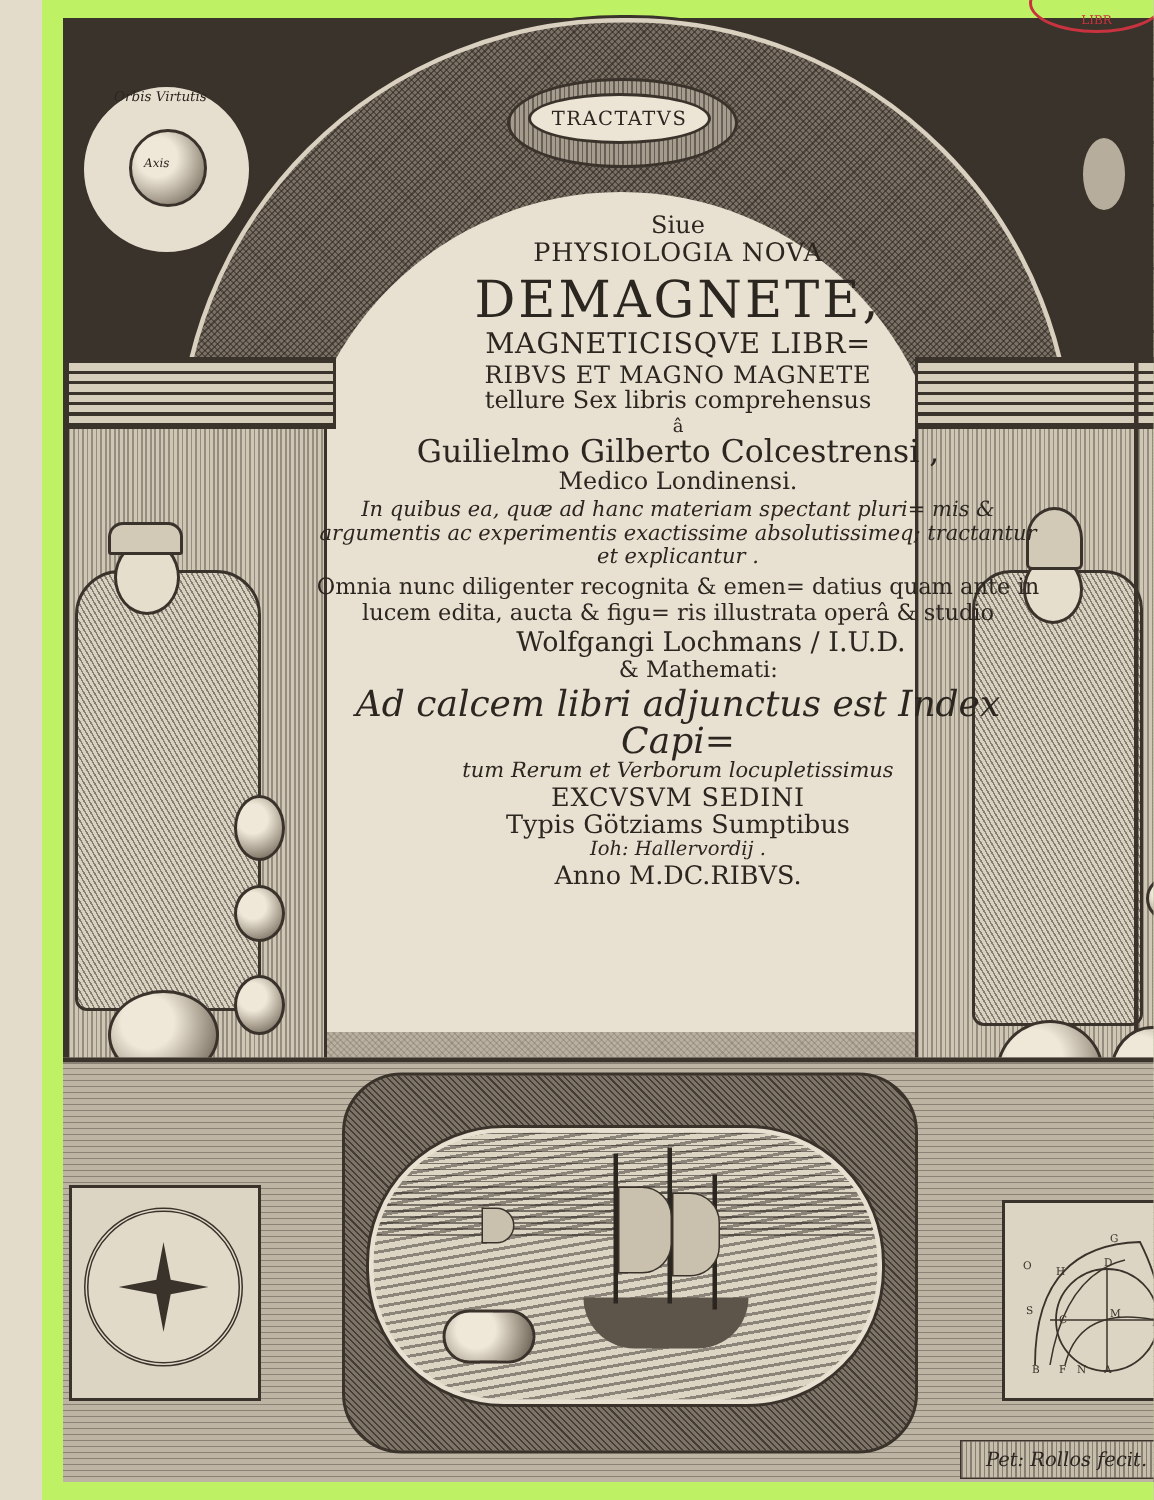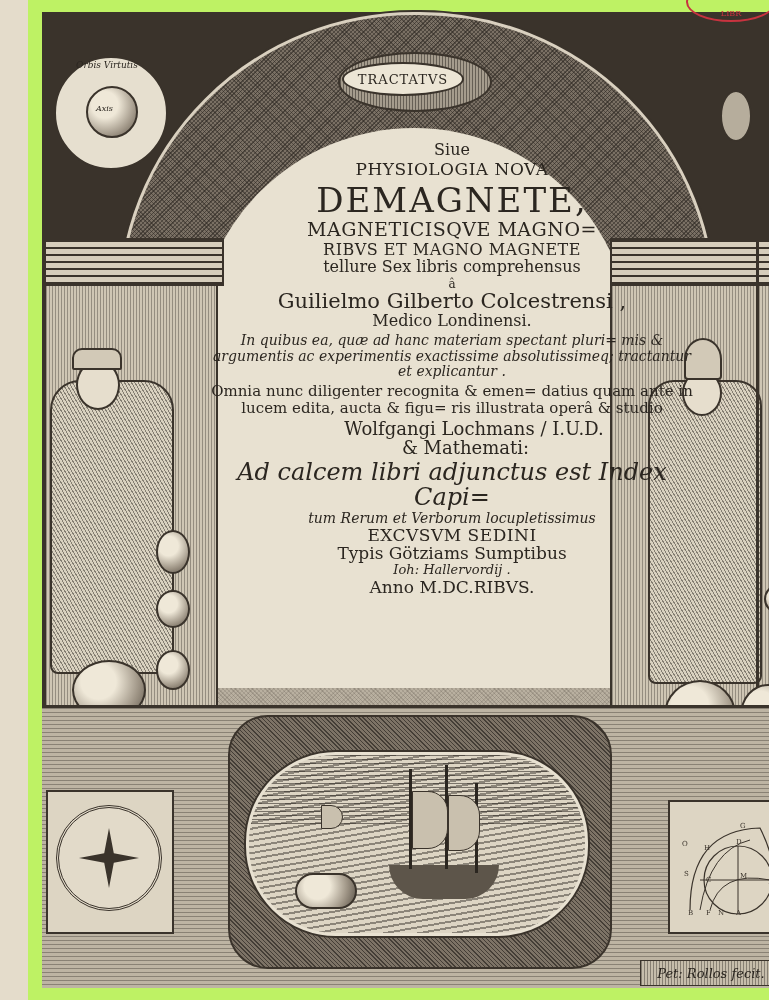--- a/index.html
+++ b/index.html
@@ -17,36 +17,36 @@
       repeating-linear-gradient(180deg, transparent 0 40px, #3a332b 40px 42px),
       repeating-linear-gradient(45deg, rgba(40,35,30,.35) 0 1px, transparent 1px 4px),
       #c9c0ae;}
   .arch-outer{position:absolute;left:90px;top:12px;width:592px;height:560px;border-radius:296px 296px 0 0;
     background:repeating-linear-gradient(135deg, rgba(40,35,30,.55) 0 1px, transparent 1px 3px),
       repeating-linear-gradient(45deg, rgba(40,35,30,.45) 0 1px, transparent 1px 3px),#7a7064;
     border:3px solid #d9d0bf;box-shadow:0 0 0 2px #3a332b;}
   .arch-inner{position:absolute;left:168px;top:128px;width:436px;height:560px;border-radius:218px 218px 0 0;background:#e8e1d1;}
   .cartouche{position:absolute;left:310px;top:52px;width:150px;height:56px;border-radius:50%;
     background:repeating-linear-gradient(90deg, rgba(40,35,30,.5) 0 1px, transparent 1px 3px),#a59c8d;border:2px solid #3a332b;}
-  .cartouche-inner{position:absolute;left:2px;top:8px;width:118px;height:30px;border-radius:50%;background:#ece5d5;border:2px solid #3a332b;
+  .cartouche-inner{position:absolute;left:12px;top:8px;width:118px;height:30px;border-radius:50%;background:#ece5d5;border:2px solid #3a332b;
     display:flex;align-items:center;justify-content:center;font-size:13px;letter-spacing:1px;}
   .title-block{position:absolute;left:168px;top:140px;width:512px;text-align:center;line-height:1.05;}
   .t-siue{font-size:16px;margin-top:2px;}
   .t-phys{font-size:17px;letter-spacing:.5px;margin-top:2px;}
   .t-main{font-size:34px;letter-spacing:2px;margin-top:4px;}
   .t-sub1{font-size:19px;letter-spacing:.5px;margin-top:2px;}
   .t-sub2{font-size:16px;letter-spacing:.5px;margin-top:2px;}
   .t-tell{font-size:16px;}
   .t-a{font-size:12px;margin-top:2px;}
   .t-author{font-size:21px;}
   .t-medico{font-size:16px;}
   .t-ital{font-style:italic;font-size:14px;line-height:1.1;margin-top:4px;padding:0 14px;}
   .t-omnia{font-size:15px;line-height:1.1;margin-top:4px;padding:0 10px;}
   .t-wolf{font-size:18px;margin-top:4px;padding-left:44px;}
-  .t-math{font-size:18px;padding-left:27px;}
+  .t-math{font-size:15px;padding-left:27px;}
   .t-calc{font-style:italic;font-size:24px;line-height:1.05;margin-top:2px;}
   .t-tum{font-style:italic;font-size:14px;}
   .t-exc{font-size:17px;letter-spacing:.5px;margin-top:2px;}
   .t-typ{font-size:17px;}
   .t-ioh{font-style:italic;font-size:13px;}
   .t-anno{font-size:17px;margin-top:2px;}
   .pillar{position:absolute;top:240px;height:470px;width:170px;
     background:repeating-linear-gradient(90deg, rgba(40,35,30,.35) 0 1px, transparent 1px 3px),#cfc6b4;border:2px solid #3a332b;}
   .pillar-left{left:16px;}
   .pillar-right{left:582px;width:178px;}
@@ -124,21 +124,21 @@
   <div class="hat" style="left:656px;top:338px;width:34px;height:38px;border-radius:50% 50% 4px 4px;"></div>
   <div class="pike" style="left:728px;top:190px;height:530px;"></div>
   <div class="globe" style="left:636px;top:680px;width:68px;height:66px;"></div>
   <div class="globe" style="left:712px;top:684px;width:52px;height:58px;"></div>
   <div class="globe" style="left:736px;top:584px;width:26px;height:26px;"></div>
 
   <div class="title-block">
     <div class="t-siue">Siue</div>
     <div class="t-phys">PHYSIOLOGIA NOVA</div>
     <div class="t-main">DEMAGNETE,</div>
-    <div class="t-sub1">MAGNETICISQVE MAGNO=</div>
+    <div class="t-sub1">MAGNETICISQVE LIBR=</div>
     <div class="t-sub2">RIBVS ET MAGNO MAGNETE</div>
     <div class="t-tell">tellure Sex libris comprehensus</div>
     <div class="t-a">â</div>
     <div class="t-author">Guilielmo Gilberto Colcestrensi ,</div>
     <div class="t-medico">Medico Londinensi.</div>
     <div class="t-ital">In quibus ea, quæ ad hanc materiam spectant pluri= mis &amp; argumentis ac experimentis exactissime absolutissimeq; tractantur et explicantur .</div>
     <div class="t-omnia">Omnia nunc diligenter recognita &amp; emen= datius quam ante in lucem edita, aucta &amp; figu= ris illustrata operâ &amp; studio</div>
     <div class="t-wolf">Wolfgangi Lochmans / I.U.D.</div>
     <div class="t-math">&amp; Mathemati:</div>
     <div class="t-calc">Ad calcem libri adjunctus est Index Capi=</div>

